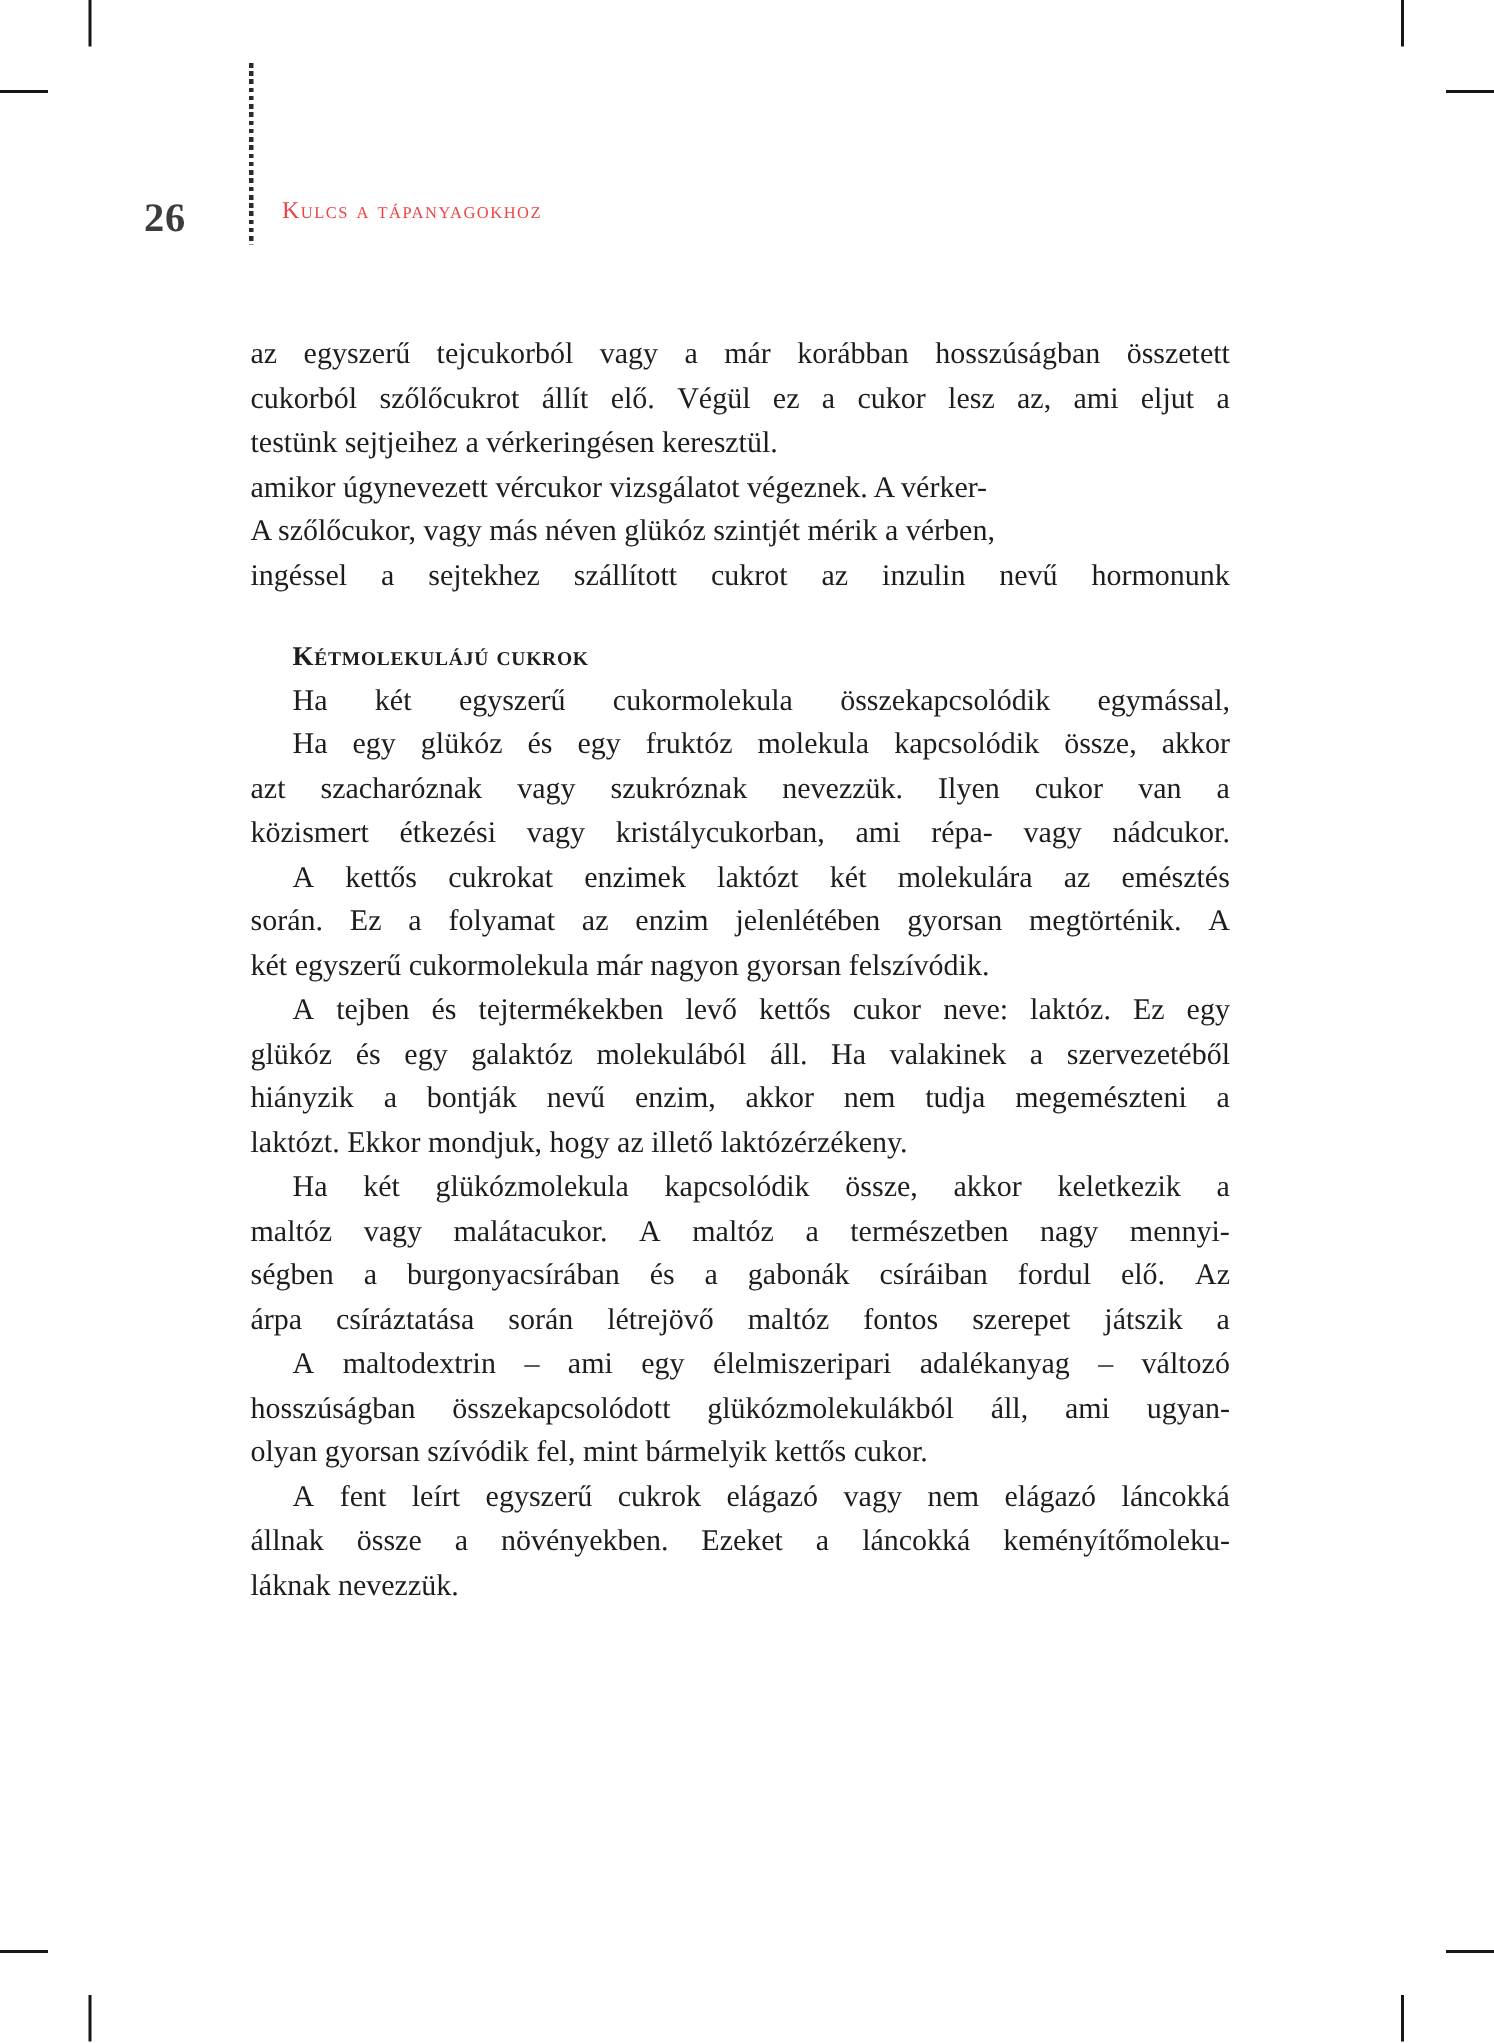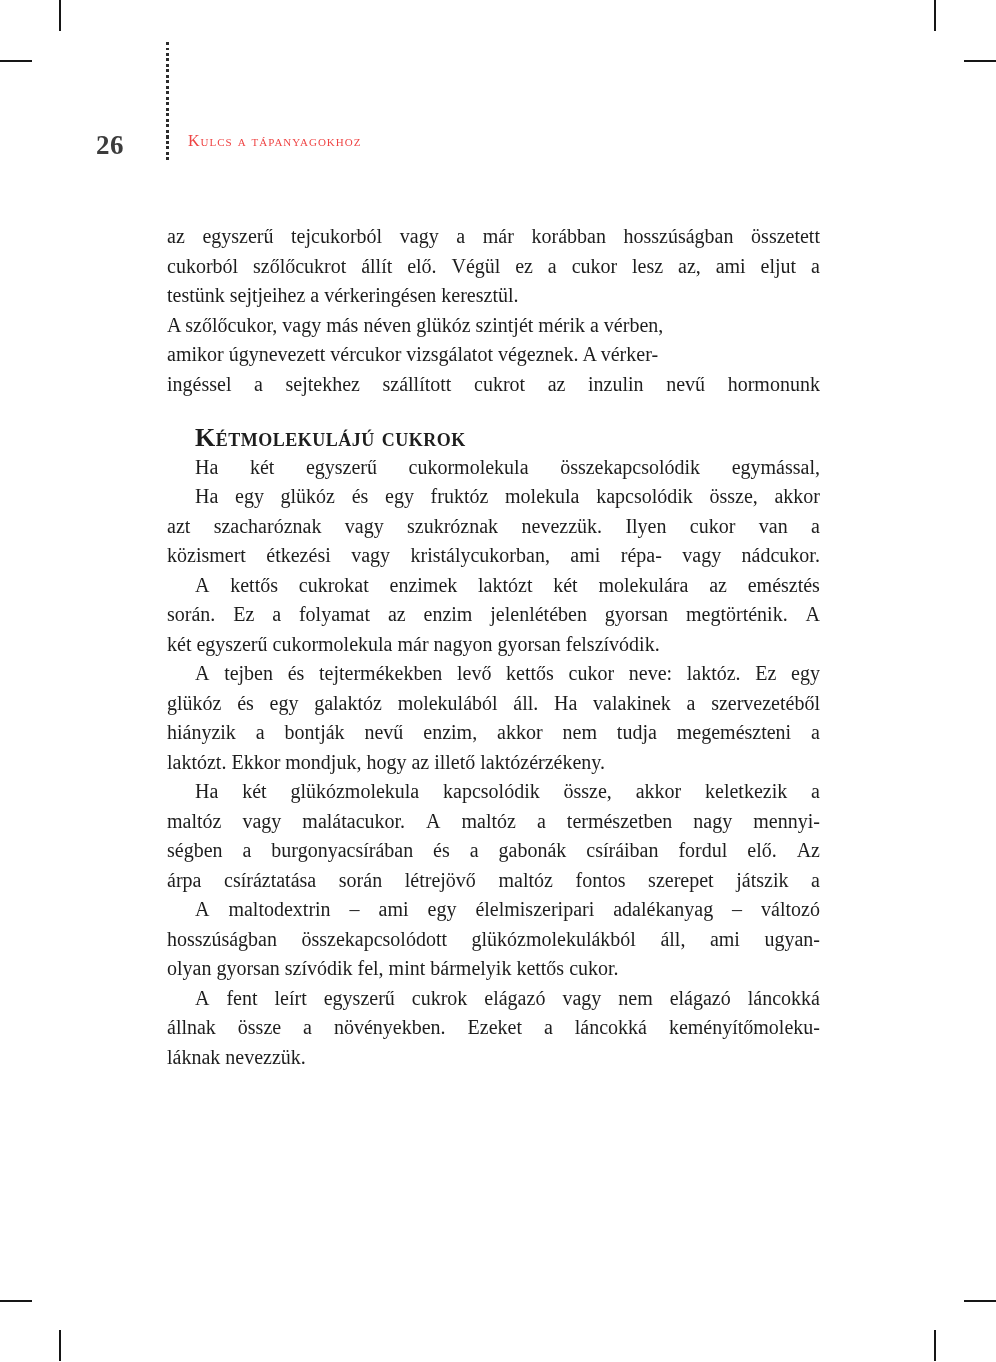--- a/index.html
+++ b/index.html
@@ -84,21 +84,21 @@
     display: flex;
     justify-content: space-between;
     white-space: normal;
   }
   .line.ind { padding-left: 28px; }
 
   .section-heading {
     margin-top: 24px;
     height: 29.5px;
     padding-left: 28px;
-    font-size: 26px;
+    font-size: 18px;
     font-weight: 700;
     font-variant: small-caps;
     letter-spacing: 0.5px;
     color: #1d1d1d;
     white-space: nowrap;
   }
 </style>
 </head>
 <body>
 
@@ -139,22 +139,22 @@
           <span>ez</span>
           <span>a</span>
           <span>cukor</span>
           <span>lesz</span>
           <span>az,</span>
           <span>ami</span>
           <span>eljut</span>
           <span>a</span>
         </div>
         <div class="line">testünk sejtjeihez a vérkeringésen keresztül.</div>
+        <div class="line">amikor úgynevezett vércukor vizsgálatot végeznek. A vérker-</div>
         <div class="line">A szőlőcukor, vagy más néven glükóz szintjét mérik a vérben,</div>
-        <div class="line">amikor úgynevezett vércukor vizsgálatot végeznek. A vérker-</div>
         <div class="line just">
           <span>ingéssel</span>
           <span>a</span>
           <span>sejtekhez</span>
           <span>szállított</span>
           <span>cukrot</span>
           <span>az</span>
           <span>inzulin</span>
           <span>nevű</span>
           <span>hormonunk</span>

